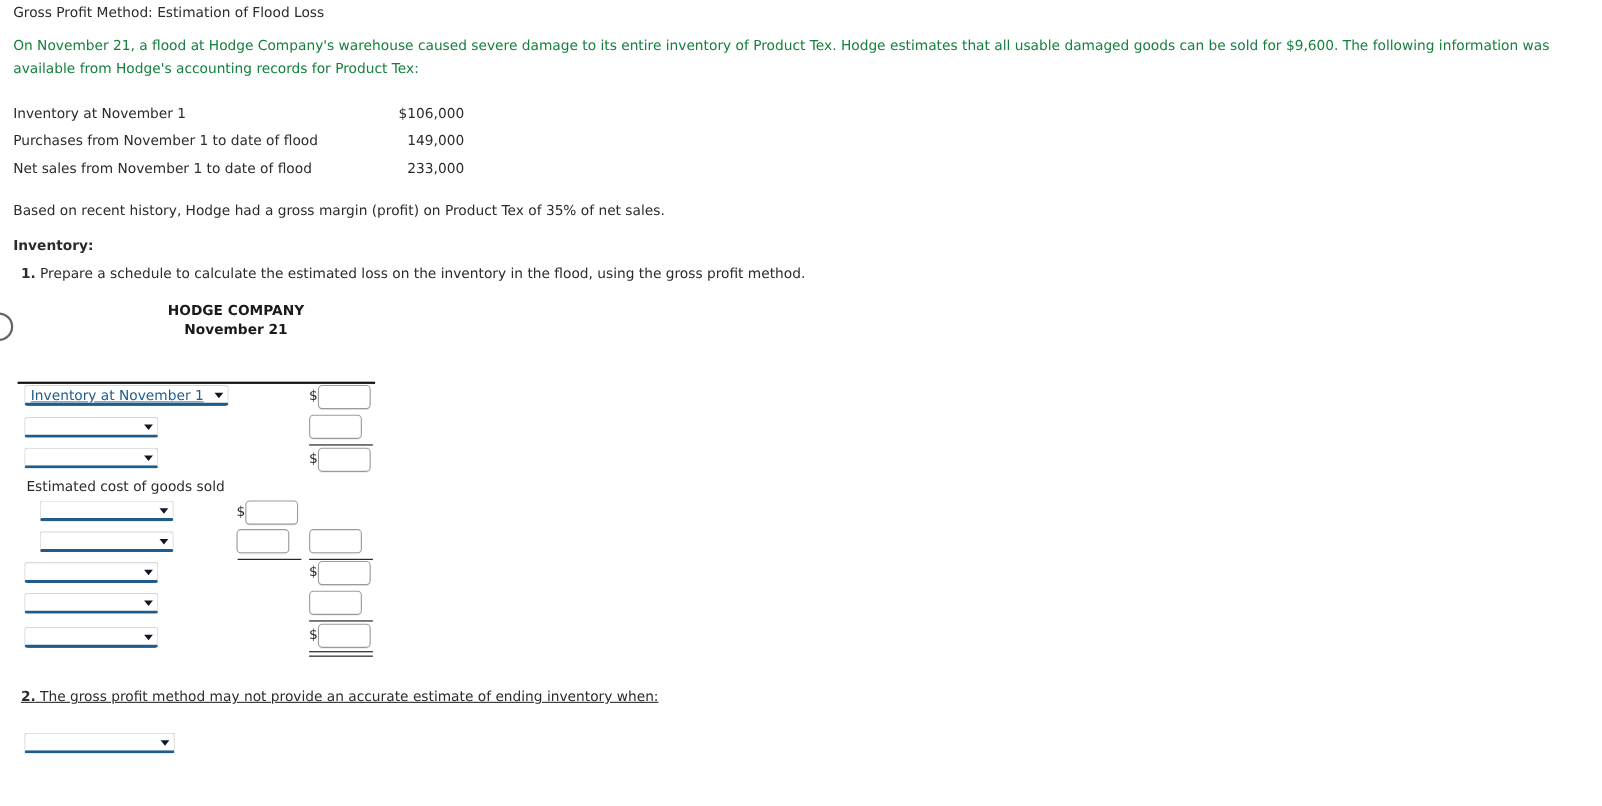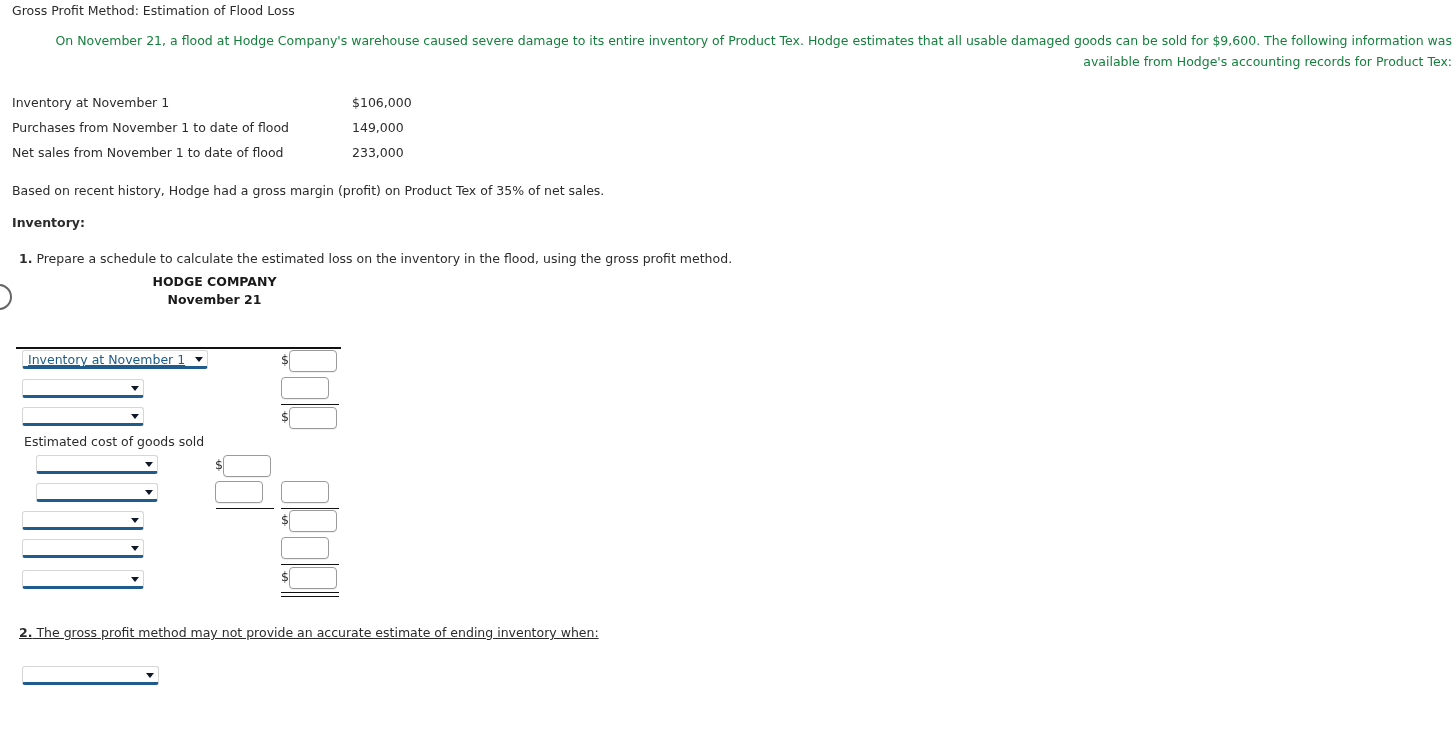--- a/index.html
+++ b/index.html
@@ -18,21 +18,20 @@
     overflow: hidden;
   }
 
   
   .abs { position: absolute; }
   .ptext {
     font-size: 12.5px;
     line-height: 21px;
     color: #2b2b2b;
     white-space: nowrap;
-    text-align: right;
   }
   .bold { font-weight: bold; }
 
   
   #lesson-title {
     left: 12px; top: 0px;
     font-size: 12.5px;
     color: #2b2b2b;
   }
 
@@ -55,26 +54,26 @@
     padding: 0;
     height: 25px;
     vertical-align: middle;
     font-size: 12.5px;
     color: #2b2b2b;
     white-space: nowrap;
   }
   #facts-table td.fact-label { width: 340px; }
   #facts-table td.fact-amount {
     width: 70px;
-    text-align: left;
+    text-align: right;
   }
 
   #gross-margin-note { left: 12px; top: 180px; }
   #required-label { left: 12px; top: 212px; font-weight: bold; }
-  #question-1 { left: 19px; top: 248px; }
+  #question-1 { left: 19px; top: 238px; }
   #question-2 { left: 19px; top: 622px; text-decoration: underline; }
   .qnum { font-weight: bold; }
 
   
   #worksheet { left: 0px; top: 273px; width: 360px; padding-left: 28px; }
 
   .ws-title {
     text-align: center;
     font-weight: bold;
     font-size: 12.5px;

